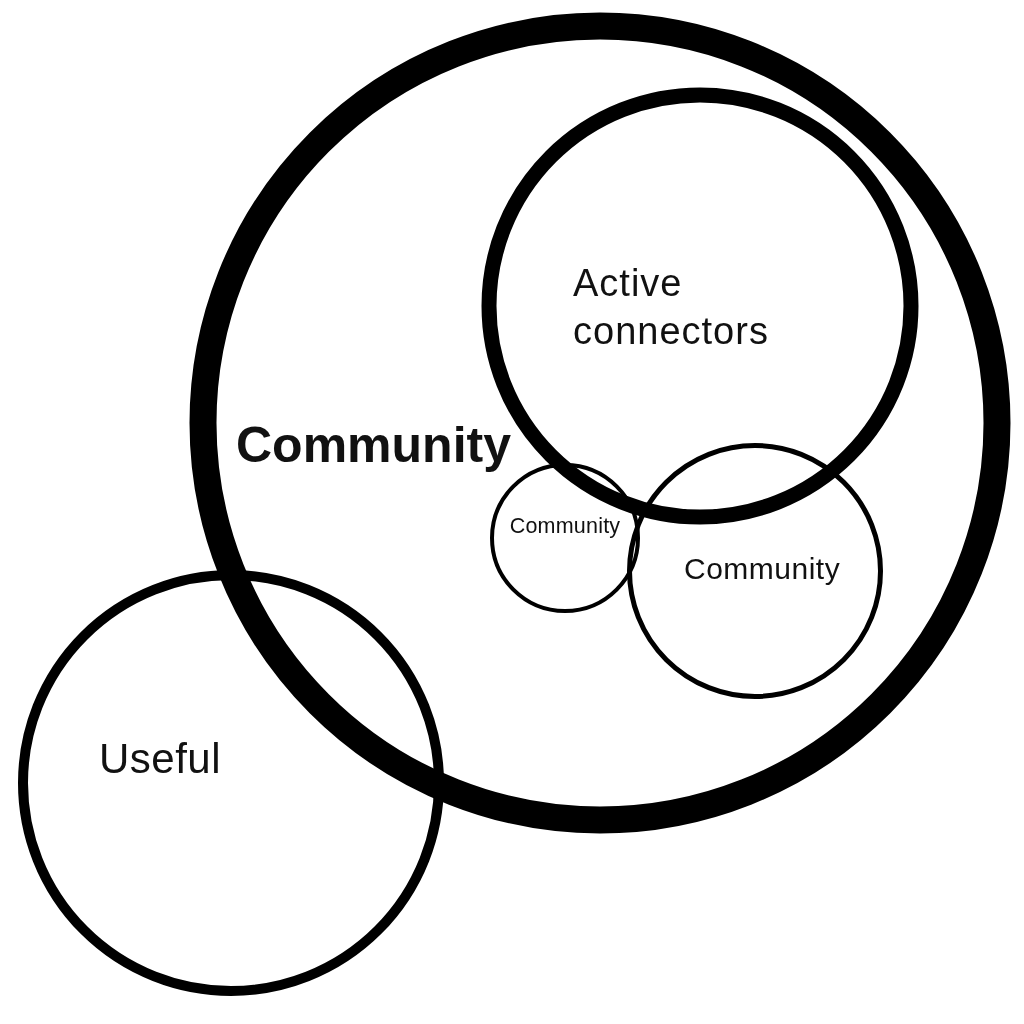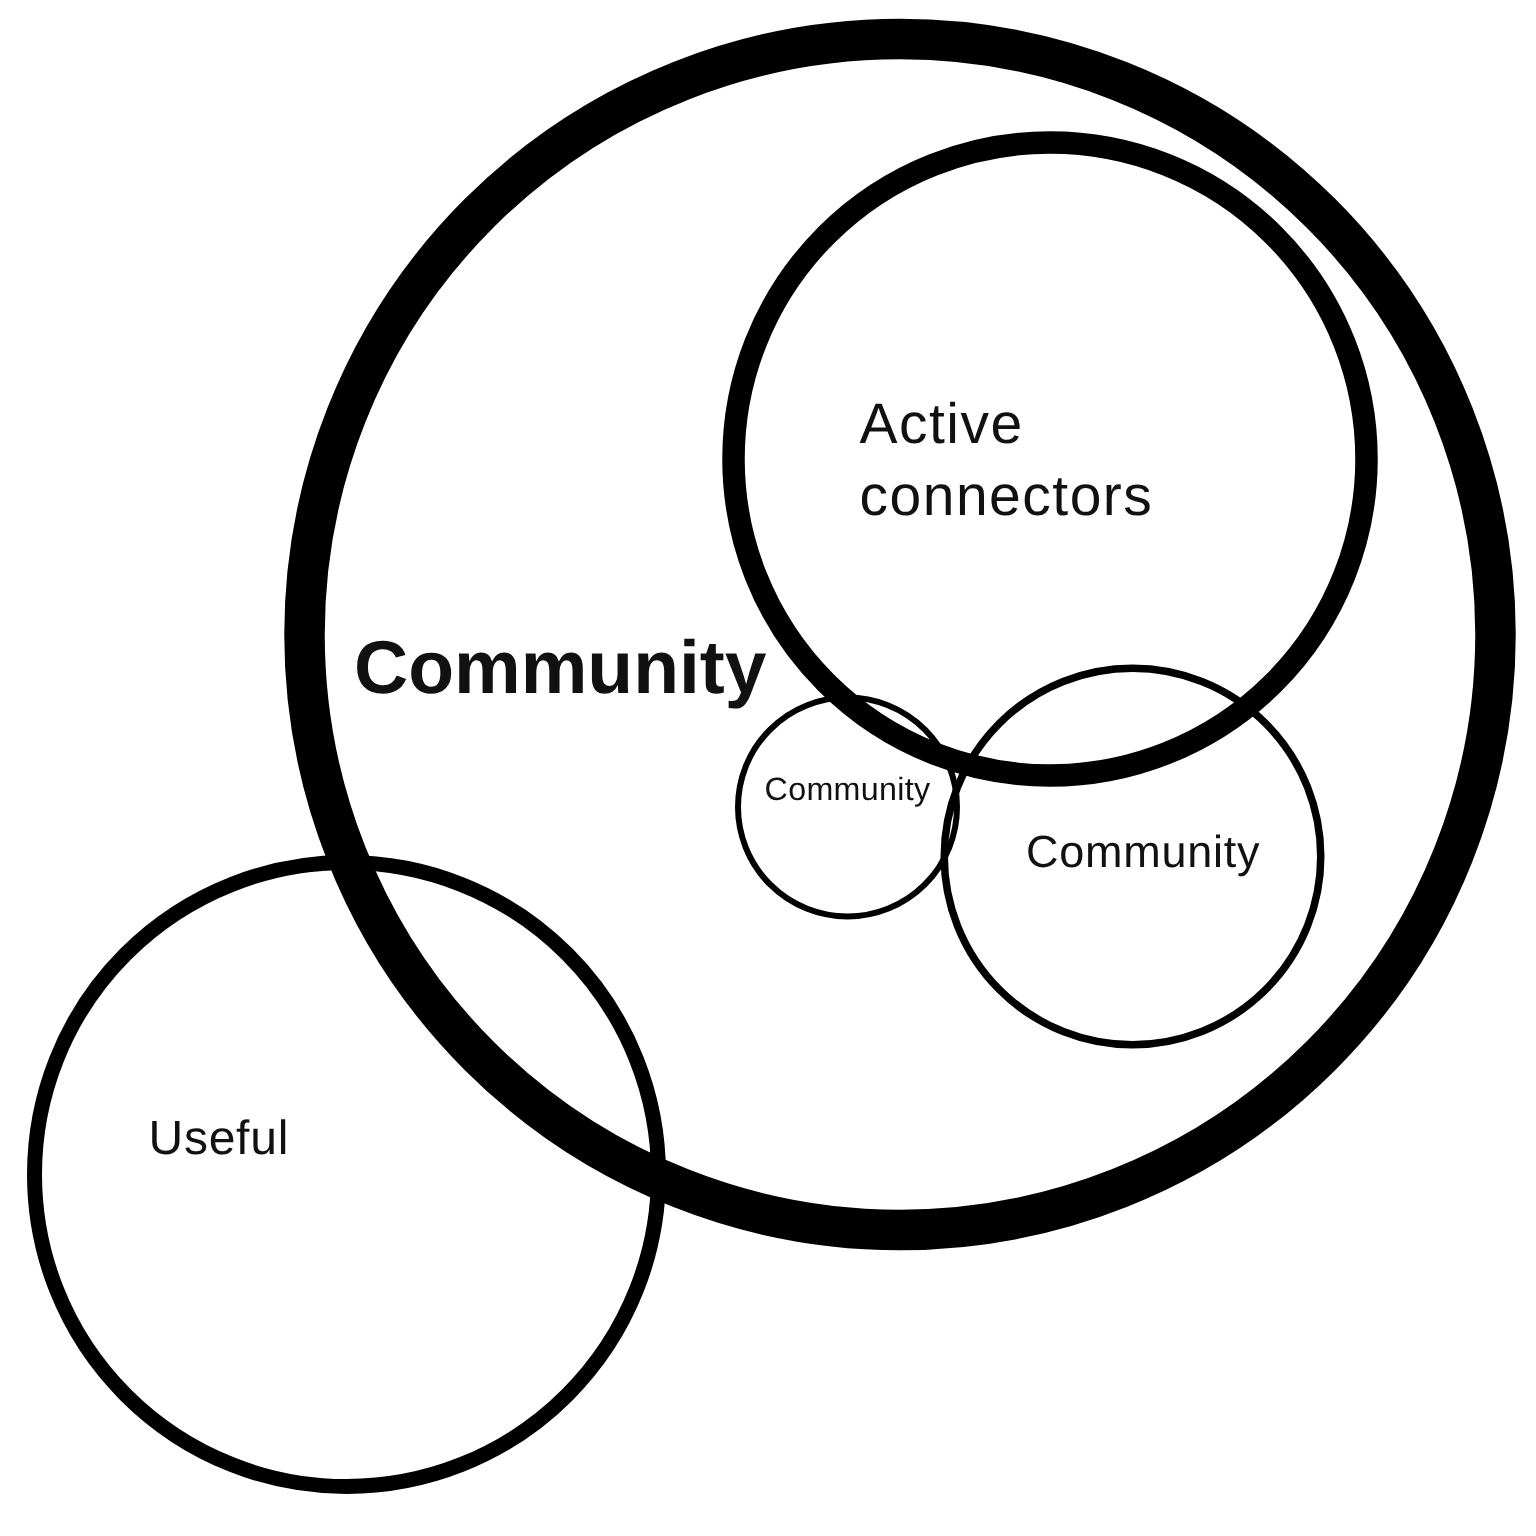--- a/index.html
+++ b/index.html
@@ -51,21 +51,21 @@
   }
   .label-community-activists {
     left: 684px; top: 551px;
     font-size: 30px;
     font-weight: 400;
     line-height: 36.5px;
     letter-spacing: 0.5px;
   }
   .label-useful-outsiders {
     left: 99px; top: 739px;
-    font-size: 32px;
+    font-size: 42px;
     font-weight: 400;
     line-height: 39.5px;
     letter-spacing: 0.5px;
   }
 </style>
 </head>
 <body style="background: rgb(255, 255, 255);">
 
 <div class="canvas">
 

